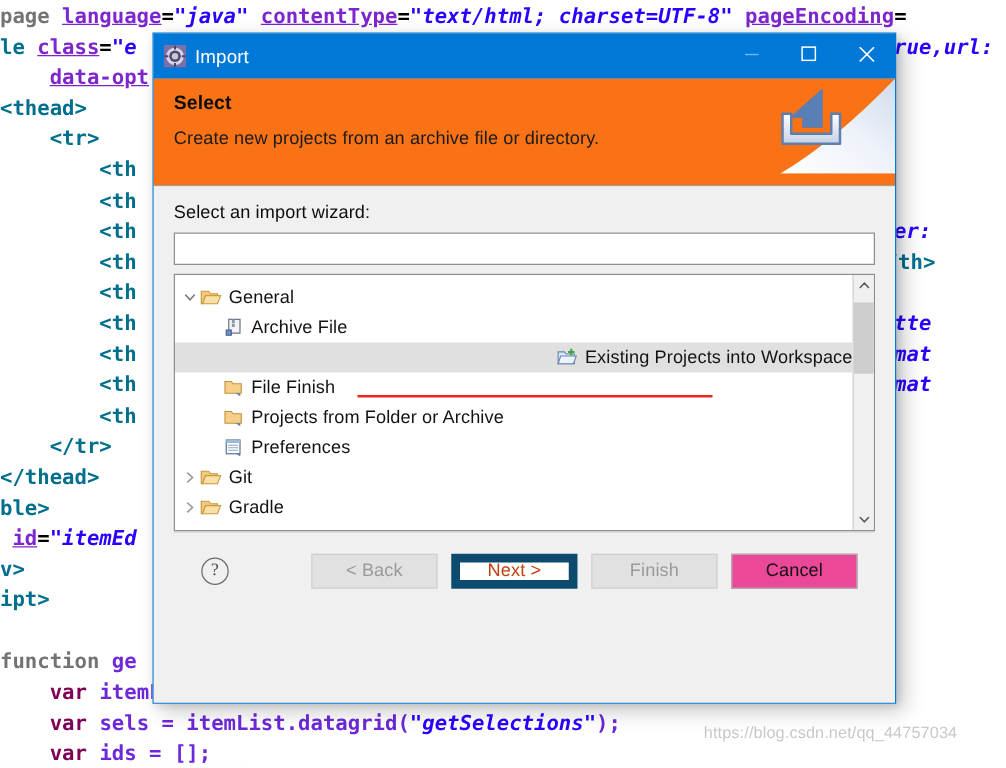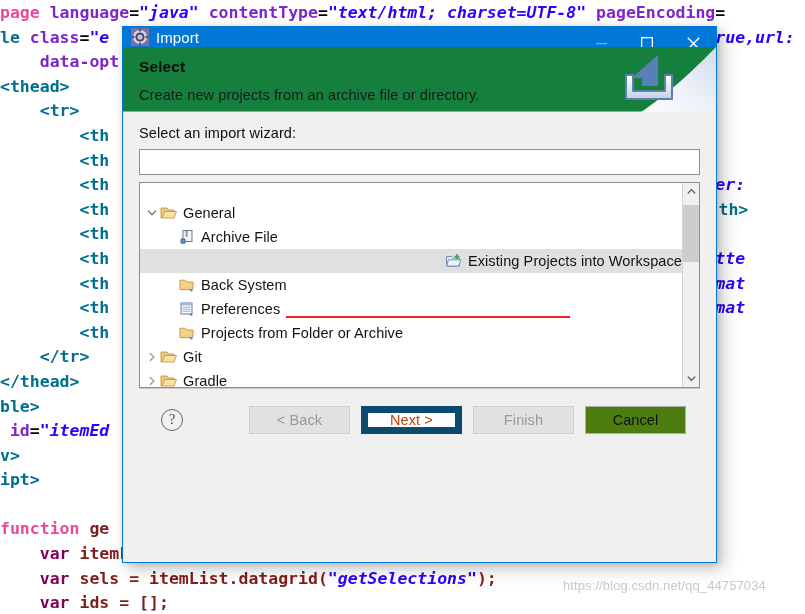--- a/index.html
+++ b/index.html
@@ -23,25 +23,25 @@
     font-family: "DejaVu Sans Mono", monospace;
     font-size: 16.5px;
     font-weight: bold;
     line-height: 24.6px;
     color: #000000;
     white-space: pre;
     padding: 1px 0 0 0;
     background: #ffffff;
   }
   #code-bg .ln { display: block; height: 24.6px; }
-  .k   { color: #ec4899; }       
-  .at  { color: #7d26cd; }       
+  .k   { color: #737373; }       
+  .at  { color: #7d26cd; text-decoration: underline; }       
   .tg  { color: #006f8e; }       
   .st  { color: #2a00ff; font-style: italic; }  
-  .plain { color: #7f1d1d; }
+  .plain { color: #6d28d9; }
   .vr  { color: #7f0055; }
 
   
   #watermark {
     position: absolute;
     left: 563px; top: 578px;
     font-family: Liberation Sans, sans-serif;
     font-size: 13px;
     font-weight: normal;
     color: #c9c9c9;
@@ -54,21 +54,21 @@
     position: absolute;
     left: 122px; top: 26px;
     width: 595px; height: 537px;
     background: #f0f0f0;
     border: 1px solid #0078d7;
     box-shadow: 6px 6px 16px rgba(0,0,0,0.22), 2px 2px 6px rgba(0,0,0,0.12);
     display: flex;
     flex-direction: column;
   }
   .titlebar {
-    height: 20px;
+    height: 36px;
     background: #0078d7;
     display: flex;
     align-items: center;
     flex: 0 0 auto;
     position: relative;
   }
   .title-icon {
     width: 18px; height: 18px;
     margin-left: 8px; margin-right: 7px;
     position: relative;
@@ -87,22 +87,22 @@
   .win-btn {
     width: 46px; height: 32px;
     display: flex; align-items: center; justify-content: center;
     color: #ffffff;
   }
   .win-btn.dim { color: #72b4e8; }
   .win-btn svg { display: block; }
 
   
   .dlg-header {
-    background: #15803d;
-    height: 65px;
+    background: #f97316;
+    height: 86px;
     border-bottom: 1px solid #a0a0a0;
     position: relative;
     flex: 0 0 auto;
     padding: 11px 0 0 16px;
   }
   .dlg-header .h-title {
     font-size: 15.5px;
     font-weight: bold;
     color: #0d0d0d;
     letter-spacing: 0.1px;
@@ -148,21 +148,21 @@
     margin-top: 7px;
     height: 206px;
     border: 1px solid #8e8e8e;
     background: #ffffff;
     display: flex;
     position: relative;
   }
   .tree {
     flex: 1 1 auto;
     overflow: hidden;
-    padding-top: 18px;
+    padding-top: 6px;
     position: relative;
   }
   .tree-row {
     height: 24px;
     display: flex;
     align-items: center;
     font-size: 14.5px;
     color: #131313;
     letter-spacing: 0.1px;
     padding-left: 4px;
@@ -250,21 +250,21 @@
     background: #e1e1e1;
     color: #111;
     letter-spacing: 0.1px;
   }
   .btn.disabled { color: #9a9a9a; background: #e1e1e1; border-color: #cfcfcf; }
   .btn.default {
     background: #ffffff;
     border: 7px solid #0c4a6e;
     color: #c2410c;
   }
-  .btn.normal { background: #4d7c0f; border: 1px solid #adadad; }
+  .btn.normal { background: #ec4899; border: 1px solid #adadad; }
 </style>
 </head>
 <body>
 
 <div id="root">
 
   <div id="code-bg"><span class="ln"><span class="k">page</span> <span class="at">language</span>=<span class="st">"java"</span> <span class="at">contentType</span>=<span class="st">"text/html; charset=UTF-8"</span> <span class="at">pageEncoding</span>=</span><span class="ln"><span class="tg">le </span><span class="at">class</span>=<span class="st">"e</span>                                                             <span class="st">rue,url:</span></span><span class="ln">    <span class="at">data-opt</span></span><span class="ln"><span class="tg">&lt;thead&gt;</span></span><span class="ln">    <span class="tg">&lt;tr&gt;</span></span><span class="ln">        <span class="tg">&lt;th</span></span><span class="ln">        <span class="tg">&lt;th</span></span><span class="ln">        <span class="tg">&lt;th</span>                                                        <span class="st">rmatter:</span></span><span class="ln">        <span class="tg">&lt;th</span>                                                        数量<span class="tg">&lt;/th&gt;</span></span><span class="ln">        <span class="tg">&lt;th</span></span><span class="ln">        <span class="tg">&lt;th</span>                                                        <span class="st">formatte</span></span><span class="ln">        <span class="tg">&lt;th</span>                                                        <span class="st">',format</span></span><span class="ln">        <span class="tg">&lt;th</span>                                                        <span class="st">',format</span></span><span class="ln">        <span class="tg">&lt;th</span></span><span class="ln">    <span class="tg">&lt;/tr&gt;</span></span><span class="ln"><span class="tg">&lt;/thead&gt;</span></span><span class="ln"><span class="tg">ble&gt;</span></span><span class="ln"> <span class="at">id</span>=<span class="st">"itemEd</span>                                                  <span class="at">ions</span>=<span class="st">"mod</span></span><span class="ln"><span class="tg">v&gt;</span></span><span class="ln"><span class="tg">ipt&gt;</span></span><span class="ln"> </span><span class="ln"><span class="k">function</span> <span class="plain">ge</span></span><span class="ln">    <span class="vr">var</span> <span class="plain">itemList = $( #itemList );</span></span><span class="ln">    <span class="vr">var</span> <span class="plain">sels = itemList.datagrid(</span><span class="st">"getSelections"</span><span class="plain">);</span></span><span class="ln">    <span class="vr">var</span> <span class="plain">ids = [];</span></span></div>
 
   <div id="watermark">https://blog.csdn.net/qq_44757034</div>
 
@@ -382,49 +382,49 @@
 
           <div class="tree-row">
             <span class="indent"></span>
             <span class="tw blank"></span>
             <span class="t-icon">
               <svg width="18" height="16" viewBox="0 0 18 16">
                   <path d="M2 3.2 L7 3.2 L8.5 5 L15 5 L15 12.6 L2 12.6 Z" fill="#f6d089" stroke="#c1923a" stroke-width="0.9"></path>
                   <path d="M10.5 12.6 L14.2 12.6 L14.2 15 Z" fill="#5c7fb0"></path>
                 </svg>
             </span>
-            <span>Back System</span>
+            <span>File Finish</span>
+          </div>
+
+          <div class="tree-row">
+            <span class="indent"></span>
+            <span class="tw blank"></span>
+            <span class="t-icon">
+              <svg width="18" height="16" viewBox="0 0 18 16">
+                  <path d="M2 3.2 L7 3.2 L8.5 5 L15 5 L15 12.6 L2 12.6 Z" fill="#f6d089" stroke="#c1923a" stroke-width="0.9"></path>
+                  <path d="M10.5 12.6 L14.2 12.6 L14.2 15 Z" fill="#5c7fb0"></path>
+                </svg>
+            </span>
+            <span>Projects from Folder or Archive</span>
           </div>
 
           <div class="tree-row">
             <span class="indent"></span>
             <span class="tw blank"></span>
             <span class="t-icon">
               <svg width="18" height="16" viewBox="0 0 18 16">
                   <rect x="3" y="2" width="11" height="11" fill="#ffffff" stroke="#5e7a9b" stroke-width="1"></rect>
                   <rect x="3" y="2" width="11" height="2.4" fill="#9db9d8"></rect>
                   <g stroke="#8fa8c4" stroke-width="0.9">
                     <path d="M4.4 6.2 H12.6 M4.4 8.2 H12.6 M4.4 10.2 H12.6"></path>
                   </g>
                   <path d="M10.5 12.8 L14.2 12.8 L14.2 15.2 Z" fill="#5c7fb0"></path>
                 </svg>
             </span>
             <span>Preferences</span>
-          </div>
-
-          <div class="tree-row">
-            <span class="indent"></span>
-            <span class="tw blank"></span>
-            <span class="t-icon">
-              <svg width="18" height="16" viewBox="0 0 18 16">
-                  <path d="M2 3.2 L7 3.2 L8.5 5 L15 5 L15 12.6 L2 12.6 Z" fill="#f6d089" stroke="#c1923a" stroke-width="0.9"></path>
-                  <path d="M10.5 12.6 L14.2 12.6 L14.2 15 Z" fill="#5c7fb0"></path>
-                </svg>
-            </span>
-            <span>Projects from Folder or Archive</span>
           </div>
 
 
           <div class="tree-row">
             <span class="tw">
               <svg width="10" height="10" viewBox="0 0 10 10">
                   <path d="M3.2 1.5 L7 5 L3.2 8.5" stroke="#9a9a9a" stroke-width="1.3" fill="none" stroke-linecap="round"></path>
                 </svg>
             </span>
             <span class="t-icon">

